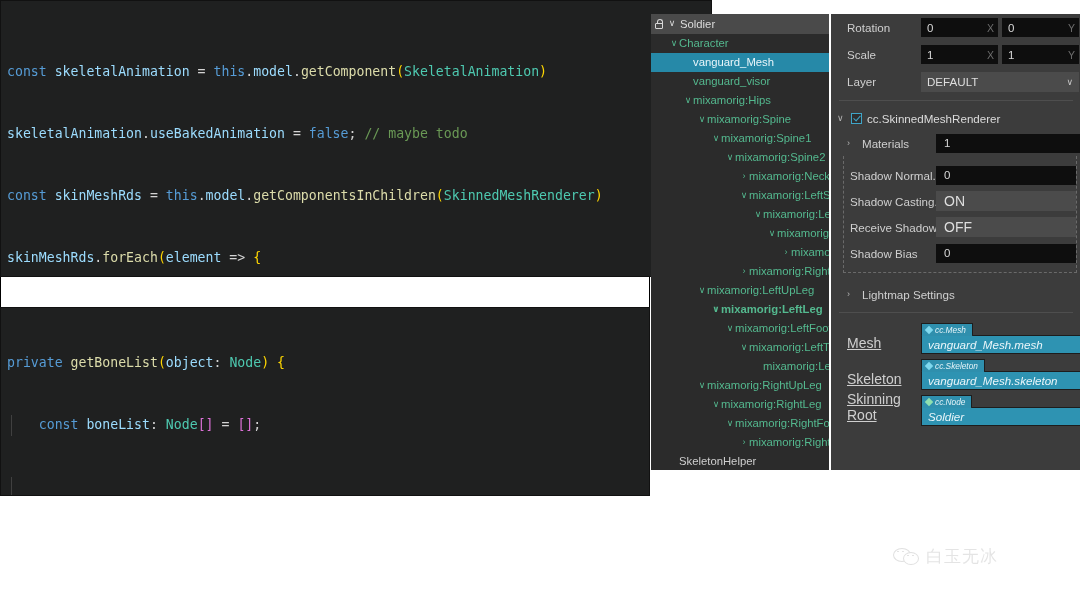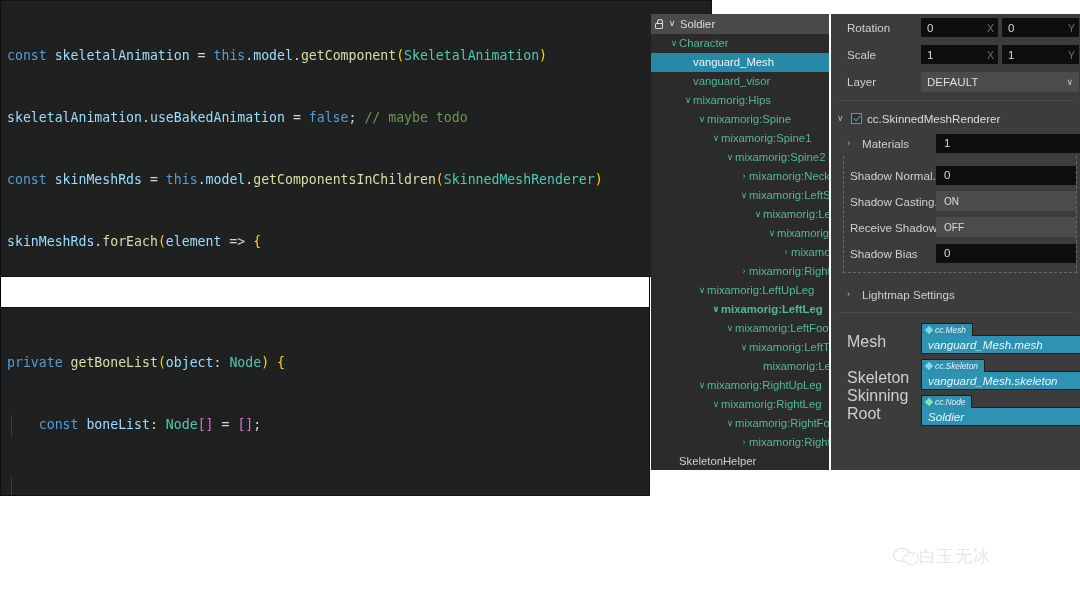--- a/index.html
+++ b/index.html
@@ -11,21 +11,21 @@
   .root{position:relative;width:1080px;height:608px;background:#ffffff;}
 
   
   .code-pane{
     position:absolute;background:#1f2020;color:#d4d4d4;
     font-family:"DejaVu Sans Mono","Liberation Mono",monospace;
     font-size:13.2px;line-height:20.6px;
     box-sizing:border-box;overflow:hidden;white-space:pre;
     border:1px solid #111;
   }
-  #code-top{left:0;top:0;width:712px;height:277px;padding:4px 0 0 0;}
+  #code-top{left:0;top:0;width:712px;height:277px;padding:20px 0 0 0;}
   #code-bottom{left:0;top:307px;width:650px;height:189px;padding:4px 0 0 0;}
   .cl{display:block;height:20.6px;padding-left:6px;position:relative;}
   .ind{position:absolute;top:0;bottom:0;width:1px;background:#404040;}
 
   
   .kw{color:#569cd6;}     
   .var{color:#9cdcfe;}     
   .fn{color:#dcdcaa;}      
   .cls{color:#4ec9b0;}     
   .str{color:#ce9178;}     
@@ -101,38 +101,38 @@
   .tabstrip{padding:4px 0 0 12px;}
   .tabbtn{display:inline-block;background:#3c3c3c;border:1px solid #5a5a5a;
     border-bottom:none;color:#49b7dd;font-size:11.3px;padding:4px 7px 4px 7px;
     border-radius:2px 2px 0 0;}
   .dashbox{border:1px dashed #6a6a6a;border-top:none;margin:0 6px 0 12px;padding:6px 0 6px 0;}
   .dash-row{display:flex;align-items:center;height:26px;padding-left:6px;}
   .dash-lbl{width:86px;flex:0 0 auto;color:#cfcfcf;font-size:11.6px;white-space:nowrap;overflow:hidden;}
   .dash-val-dark{height:19px;background:#0e0e0e;flex:1 1 auto;display:flex;align-items:center;
           padding-left:8px;color:#d8d8d8;font-size:11.5px;box-sizing:border-box;}
   .dash-val-grey{height:20px;background:#4b4b4b;flex:1 1 auto;display:flex;align-items:center;
-          padding-left:8px;color:#dedede;font-size:10px;box-sizing:border-box;}
+          padding-left:8px;color:#dedede;font-size:14px;box-sizing:border-box;}
 
   
   .asset-row{display:flex;align-items:flex-end;height:36px;padding-left:16px;}
-  .asset-lbl{width:74px;flex:0 0 auto;color:#cfcfcf;font-size:16px;padding-bottom:3px;}
+  .asset-lbl{width:74px;flex:0 0 auto;color:#cfcfcf;font-size:14px;padding-bottom:3px;text-decoration:underline;}
   .asset-box{flex:1 1 auto;min-width:0;font-style:italic;}
   .asset-type{display:inline-flex;align-items:center;gap:3px;background:#2f8fad;
     color:#e3f3f8;font-size:8.3px;padding:1px 6px 1px 4px;border-radius:1px;
     border:1px solid #1d1d1d;border-bottom:none;position:relative;top:1px;}
   .dia{width:6px;height:6px;background:#7fd8ee;transform:rotate(45deg);display:inline-block;}
   .dia.green{background:#8fe0b0;}
   .asset-val{background:#2e93b2;color:#eaf6fa;font-size:11.6px;height:19px;
     display:flex;align-items:center;padding-left:6px;border:1px solid #1d1d1d;
     box-sizing:border-box;}
 
   
   #watermark{
-    position:absolute;left:893px;top:545px;display:flex;align-items:center;
+    position:absolute;left:893px;top:545px;display:flex;align-items:center;gap:7px;
     opacity:0.30;
   }
   .wx{position:relative;width:26px;height:18px;flex:0 0 auto;}
   .wx b{position:absolute;display:block;border:1.4px solid #9a9a9a;border-radius:50%;background:transparent;}
   .wx b.big{left:0;top:0;width:16px;height:12px;}
   .wx b.sml{left:10px;top:4px;width:14px;height:11px;background:#fff;}
   .wx i{position:absolute;width:1.6px;height:1.6px;background:#9a9a9a;border-radius:50%;}
   .wm-text{color:#a8a8a8;font-size:17px;letter-spacing:1px;
     font-family:"DejaVu Sans","Liberation Sans",sans-serif;}
 </style>

